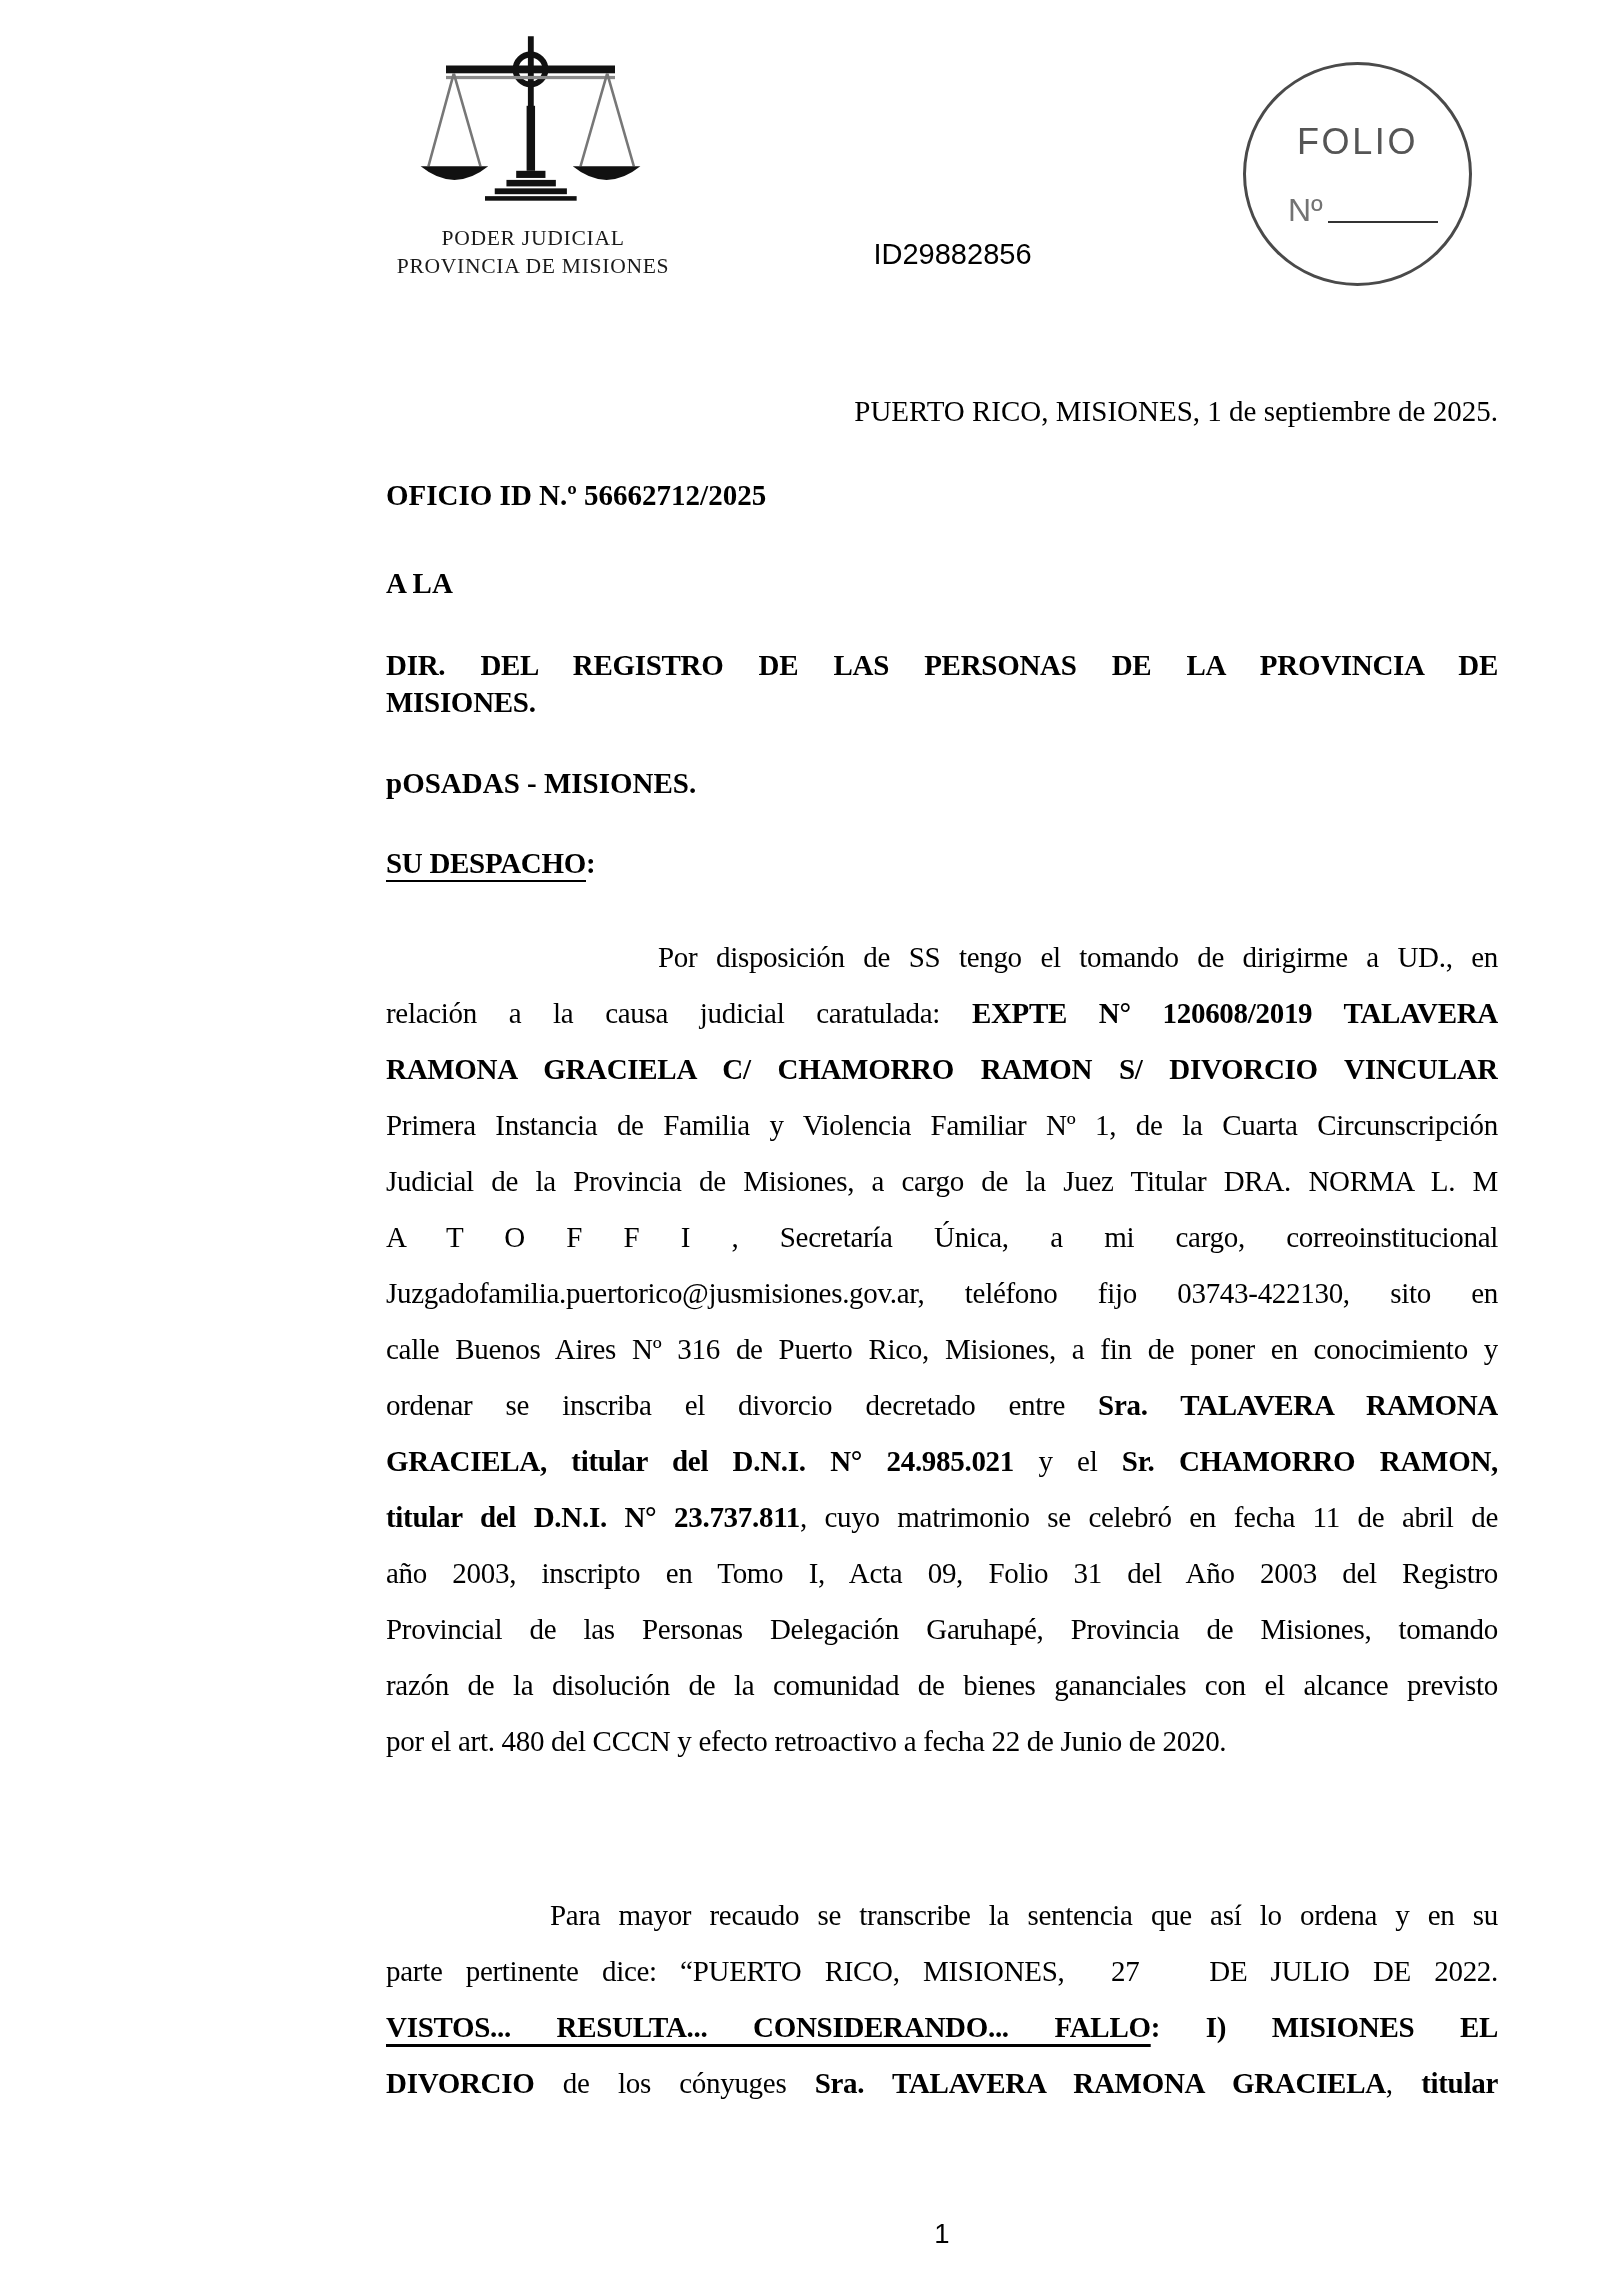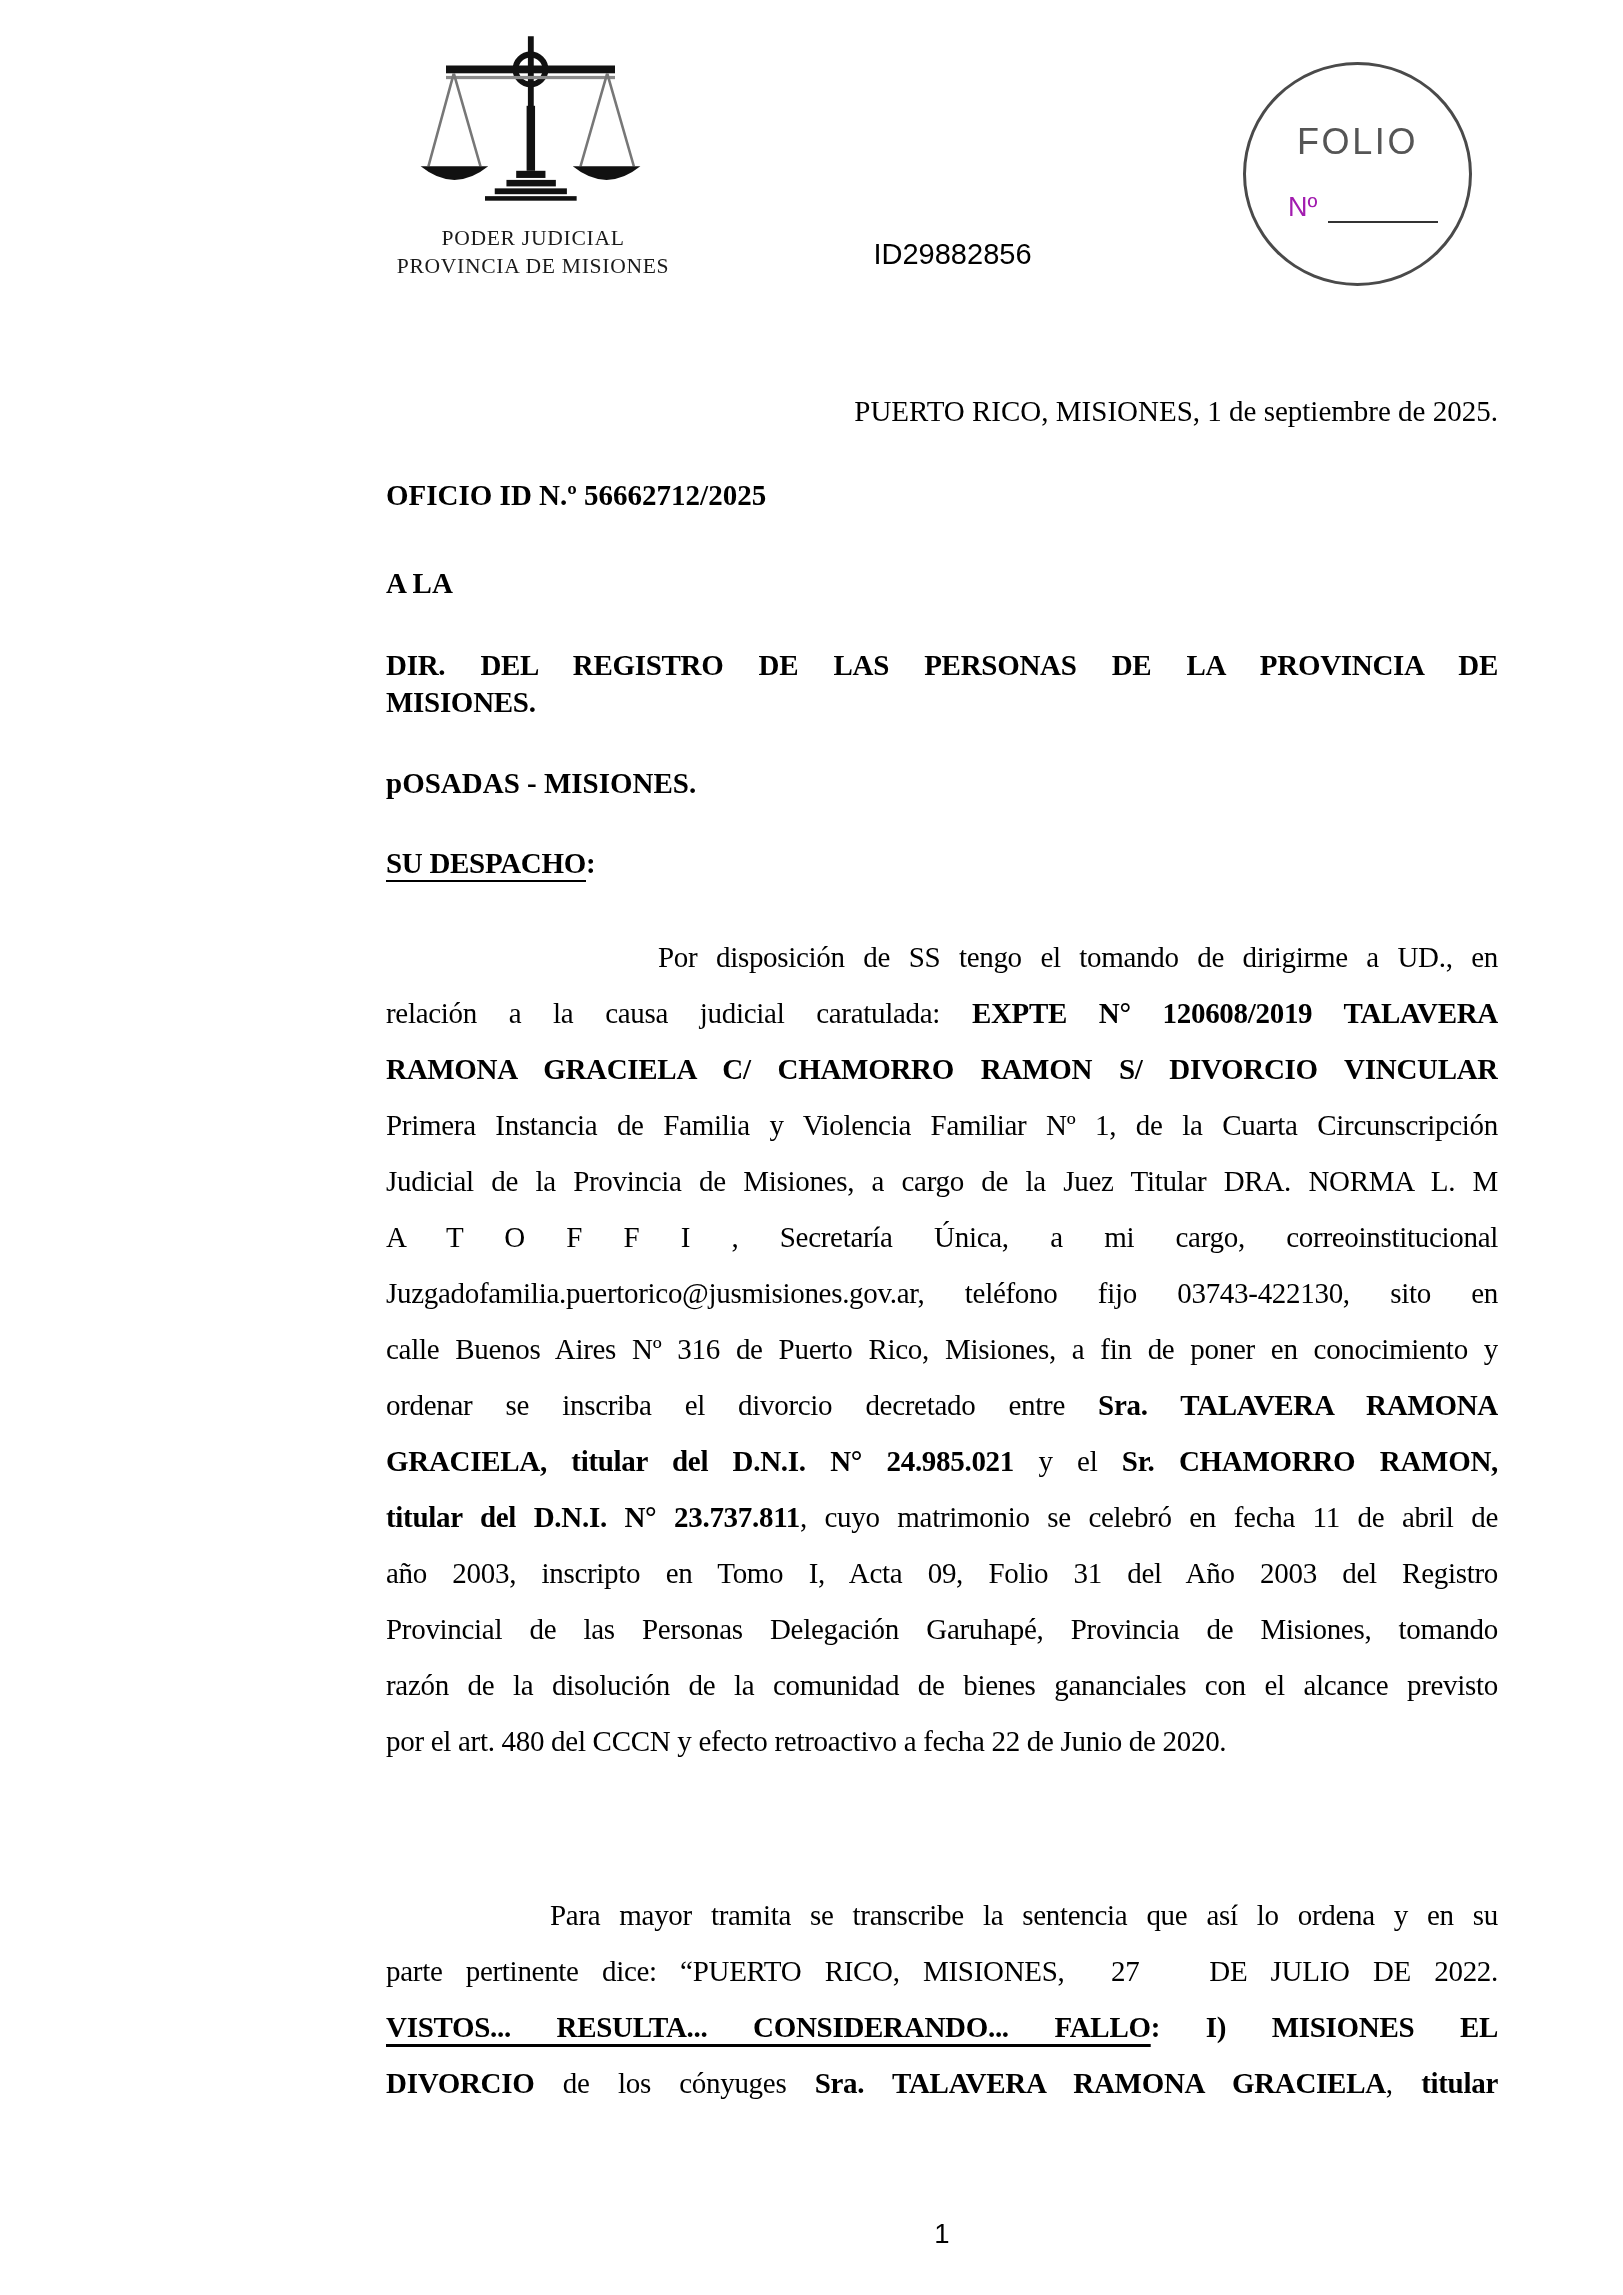--- a/index.html
+++ b/index.html
@@ -36,21 +36,21 @@
     box-sizing: border-box; background: #fff;
   }
   .stamp-folio {
     position: absolute; left: 0; top: 56px; width: 100%;
     text-align: center; font-family: "Liberation Sans", sans-serif;
     font-size: 36px; color: #555555; letter-spacing: 2.6px;
   }
   .stamp-no {
     position: absolute; left: 42px; top: 127px;
     font-family: "Liberation Sans", sans-serif;
-    font-size: 27px; color: #a21caf;
+    font-size: 32px; color: #737373;
   }
   .stamp-line {
     position: absolute; left: 82px; top: 136px; width: 110px;
     border-bottom: 2px solid #333333; height: 19.6px;
   }
   
   .textcol { position: absolute; left: 386px; width: 1112px; font-size: 29px; }
   .date-line { top: 393px; text-align: right; line-height: 37px; }
   .oficio { top: 477px; font-weight: bold; line-height: 37px; }
   .a-la { top: 565px; font-weight: bold; line-height: 37px; }
@@ -130,21 +130,21 @@
       <div class="tline just"><span>calle Buenos Aires Nº 316 de Puerto Rico, Misiones, a fin de poner en conocimiento y</span></div>
       <div class="tline just"><span>ordenar se inscriba el divorcio decretado entre </span><span class="b">Sra. TALAVERA RAMONA</span></div>
       <div class="tline just"><span class="b">GRACIELA, titular del D.N.I. N° 24.985.021</span><span> y el </span><span class="b">Sr. CHAMORRO RAMON,</span></div>
       <div class="tline just"><span class="b">titular del D.N.I. N° 23.737.811</span><span>, cuyo matrimonio se celebró en fecha 11 de abril de</span></div>
       <div class="tline just"><span>año 2003, inscripto en Tomo I, Acta 09, Folio 31 del Año 2003 del Registro</span></div>
       <div class="tline just"><span>Provincial de las Personas Delegación Garuhapé, Provincia de Misiones, tomando</span></div>
       <div class="tline just"><span>razón de la disolución de la comunidad de bienes gananciales con el alcance previsto</span></div>
       <div class="tline"><span>por el art. 480 del CCCN y efecto retroactivo a fecha 22 de Junio de 2020.</span></div>
     </div>
   <div class="textcol para2">
-      <div class="tline just" style="text-indent: 164px;"><span>Para mayor tramita se transcribe la sentencia que así lo ordena y en su</span></div>
+      <div class="tline just" style="text-indent: 164px;"><span>Para mayor recaudo se transcribe la sentencia que así lo ordena y en su</span></div>
       <div class="tline just"><span>parte pertinente dice: “PUERTO RICO, MISIONES,&nbsp; 27 &nbsp;&nbsp;DE JULIO DE 2022.</span></div>
       <div class="tline just"><span class="b u">VISTOS... RESULTA... CONSIDERANDO... FALLO</span><span class="b">: </span><span class="b">I) MISIONES EL</span></div>
       <div class="tline just"><span class="b">DIVORCIO</span><span> de los cónyuges </span><span class="b">Sra. TALAVERA RAMONA GRACIELA</span><span>, </span><span class="b">titular</span></div>
     </div>
 
   <div class="textcol page-num">1</div>
 </div>
 
 
 </body></html>

